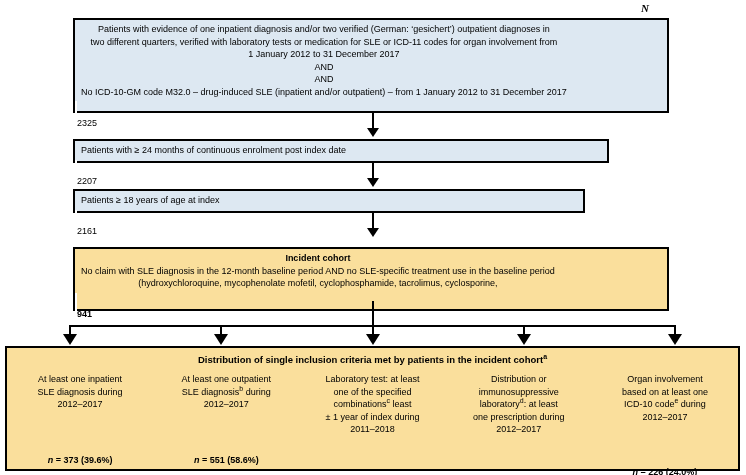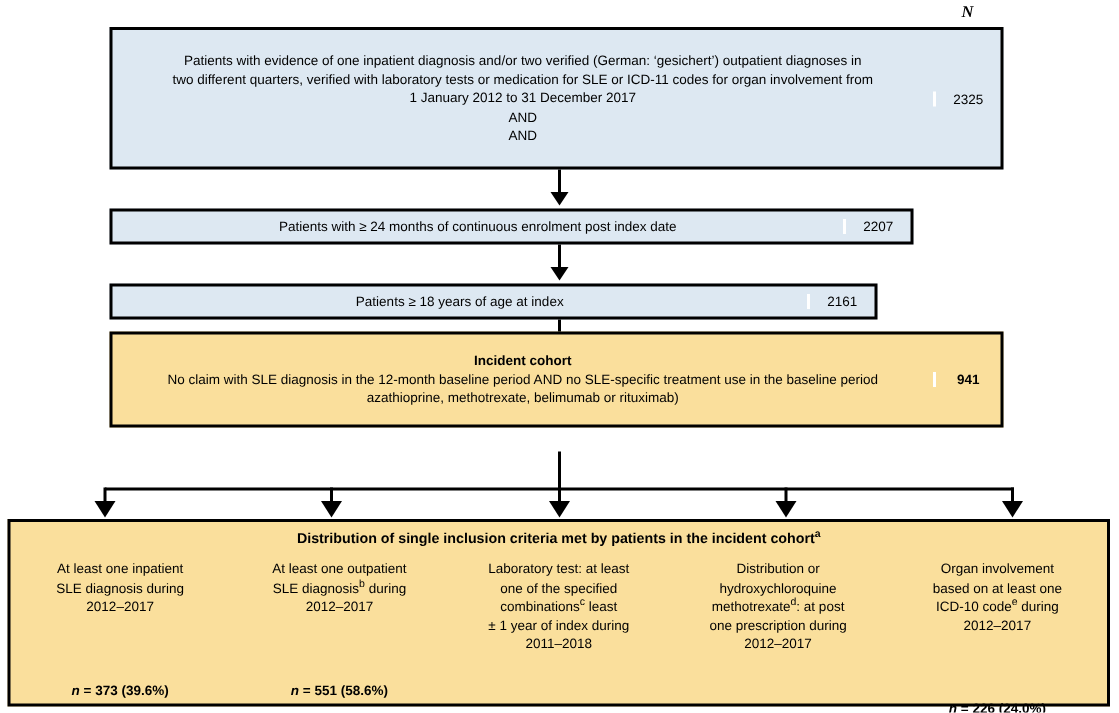--- a/index.html
+++ b/index.html
@@ -21,21 +21,22 @@
     width: 746px;
     height: 475px;
   }
 
   
   .box {
     position: absolute;
     box-sizing: border-box;
     border: 2px solid #000;
     display: flex;
-    align-items: center;
+    align-items: flex-start;
+    flex-direction: column;
   }
   .box .body {
     flex: 1 1 auto;
     display: flex;
     flex-direction: column;
     align-items: center;
     justify-content: center;
     text-align: center;
     padding: 3px 6px;
   }
@@ -142,20 +143,21 @@
 
   <div class="n-header" style="left:641px; top:2px;">N</div>
 
   <div class="box blue" style="left:73px; top:18px; width:596px; height:95px;">
     <div class="body">
       <div class="line">Patients with evidence of one inpatient diagnosis and/or two verified (German: ‘gesichert’) outpatient diagnoses in</div>
       <div class="line">two different quarters, verified with laboratory tests or medication for SLE or ICD-11 codes for organ involvement from</div>
       <div class="line">1 January 2012 to 31 December 2017</div>
       <div class="line">AND</div>
       <div class="line">AND</div>
+      <div class="line">No ICD-10-GM code M32.0 – drug-induced SLE (inpatient and/or outpatient) – from 1 January 2012 to 31 December 2017</div>
     </div>
     <div class="nval">2325</div>
   </div>
 
   <div class="vline" style="left:372px; top:113px; height:17px;"></div>
   <div class="arrow-sm" style="left:367px; top:128px;"></div>
 
   <div class="box blue" style="left:73px; top:139px; width:536px; height:24px;">
     <div class="body">
       <div class="line">Patients with ≥ 24 months of continuous enrolment post index date</div>
@@ -169,25 +171,25 @@
   <div class="box blue" style="left:73px; top:189px; width:512px; height:24px;">
     <div class="body">
       <div class="line">Patients ≥ 18 years of age at index</div>
     </div>
     <div class="nval">2161</div>
   </div>
 
   <div class="vline" style="left:372px; top:213px; height:17px;"></div>
   <div class="arrow-sm" style="left:367px; top:228px;"></div>
 
-  <div class="box yellow" style="left:73px; top:221px; width:596px; height:64px;">
+  <div class="box yellow" style="left:73px; top:247px; width:596px; height:64px;">
     <div class="body">
       <div class="line bold">Incident cohort</div>
       <div class="line">No claim with SLE diagnosis in the 12-month baseline period AND no SLE-specific treatment use in the baseline period</div>
-      <div class="line">azathioprine, methotrexate, belimumab or rituximab)</div>
+      <div class="line">(hydroxychloroquine, mycophenolate mofetil, cyclophosphamide, tacrolimus, cyclosporine,</div>
     </div>
     <div class="nval bold">941</div>
   </div>
 
   <div class="vline" style="left:372px; top:301px; height:25px;"></div>
   <div class="hline" style="left:70px; top:325px; width:606px;"></div>
 
   <div class="vline" style="left:69px;  top:325px; height:11px;"></div>
   <div class="arrow" style="left:63px;  top:334px;"></div>
 
@@ -241,22 +243,22 @@
           <div>2011–2018</div>
         </div>
         <div class="dist-n">
           <i>n</i><span> = 545 (57.9%)</span>
         </div>
       </div>
 
       <div class="dist-col">
         <div class="dist-desc">
           <div>Distribution or</div>
-          <div>hydroxychloroquine</div>
-          <div><span>methotrexate</span><sup>d</sup><span>: at post</span></div>
+          <div>immunosuppressive</div>
+          <div><span>laboratory</span><sup>d</sup><span>: at least</span></div>
           <div>one prescription during</div>
           <div>2012–2017</div>
         </div>
         <div class="dist-n">
           <i>n</i><span> = 780 (82.9%)</span>
         </div>
       </div>
 
       <div class="dist-col">
         <div class="dist-desc">

